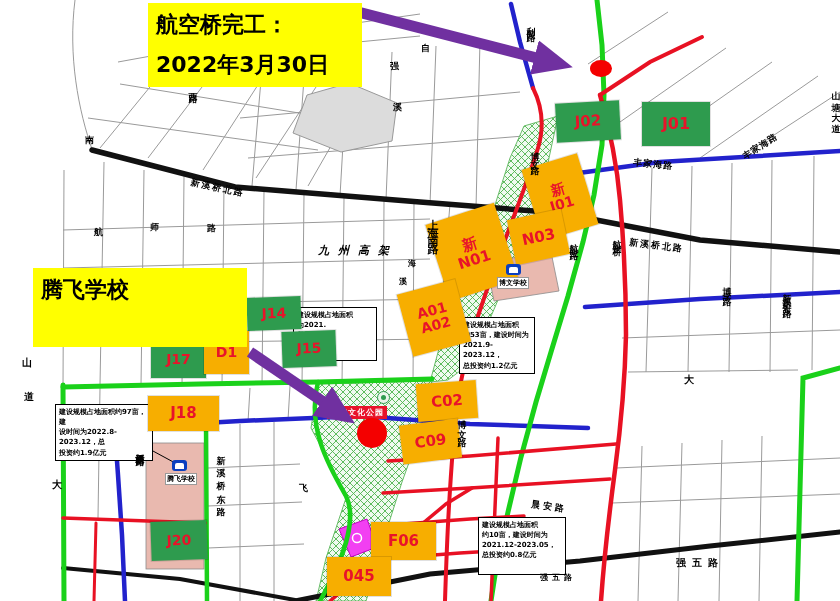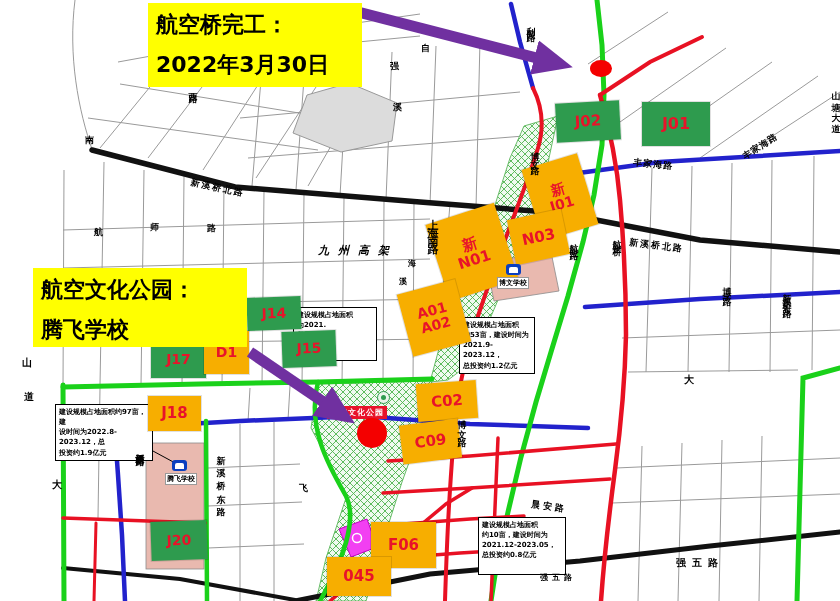--- a/index.html
+++ b/index.html
@@ -193,23 +193,23 @@
 N01</div>
       <div class="block orange" style="left: 511px; top: 214px; width: 55px; height: 46px; font-size: 15px; transform: rotate(-12deg);">N03</div>
       <div class="block orange" style="left: 404px; top: 286px; width: 60px; height: 64px; font-size: 14px; transform: rotate(-15deg);">A01
 A02</div>
       <div class="block orange" style="left: 417px; top: 382px; width: 60px; height: 38px; font-size: 15px; transform: rotate(-4deg);">C02</div>
       <div class="block orange" style="left: 401px; top: 422px; width: 59px; height: 39px; font-size: 15px; transform: rotate(-7deg);">C09</div>
       <div class="block green" style="left: 247px; top: 297px; width: 54px; height: 33px; font-size: 14px; transform: rotate(-2deg);">J14</div>
       <div class="block green" style="left: 282px; top: 331px; width: 54px; height: 36px; font-size: 14px; transform: rotate(-2deg);">J15</div>
       <div class="block green" style="left: 151px; top: 341px; width: 55px; height: 37px; font-size: 14px; transform: rotate(0deg);">J17</div>
       <div class="block orange" style="left: 204px; top: 331px; width: 45px; height: 43px; font-size: 14px; transform: rotate(0deg);">D1</div>
-      <div class="block orange" style="left: 148px; top: 396px; width: 53px; height: 35px; font-size: 15px; transform: rotate(0deg);">J18</div>
+      <div class="block orange" style="left: 148px; top: 396px; width: 71px; height: 35px; font-size: 15px; transform: rotate(0deg);">J18</div>
       <div class="block green" style="left: 151px; top: 521px; width: 56px; height: 39px; font-size: 14px; transform: rotate(-2deg);">J20</div>
-      <div class="block orange" style="left: 371px; top: 522px; width: 65px; height: 46px; font-size: 15px; transform: rotate(0deg);">F06</div>
+      <div class="block orange" style="left: 371px; top: 522px; width: 65px; height: 38px; font-size: 15px; transform: rotate(0deg);">F06</div>
       <div class="block orange" style="left: 327px; top: 557px; width: 64px; height: 39px; font-size: 15px; transform: rotate(0deg);">045</div>
     </div>
 
   <div class="park-label" style="left:327px;top:406px;">航空文化公园</div>
 
   <div id="labels-layer" class="layer">
       <div class="lbl v" style="left: 524px; top: 20px; font-size: 9px; letter-spacing: 3px;">利民路</div>
       <div class="lbl" style="left: 421px; top: 42px; font-size: 9px;">自</div>
       <div class="lbl" style="left: 390px; top: 60px; font-size: 9px;">强</div>
       <div class="lbl" style="left: 393px; top: 101px; font-size: 9px;">溪</div>
@@ -262,17 +262,16 @@
     </defs>
     <line x1="358" y1="12" x2="560" y2="64" stroke="#7030A0" stroke-width="11" marker-end="url(#ah)"></line>
     <line x1="250" y1="352" x2="344" y2="416" stroke="#7030A0" stroke-width="11" marker-end="url(#ah)"></line>
   </svg>
 
   <div class="callout" style="left:148px;top:3px;width:198px;height:80px;">
     <div>航空桥完工：</div>
     <div>2022年3月30日</div>
   </div>
   <div class="callout" style="left:33px;top:268px;width:198px;height:75px;">
-    <div>航空文化公园：</div>
     <div>腾飞学校</div>
   </div>
 
 </div>
 
 </body></html>

